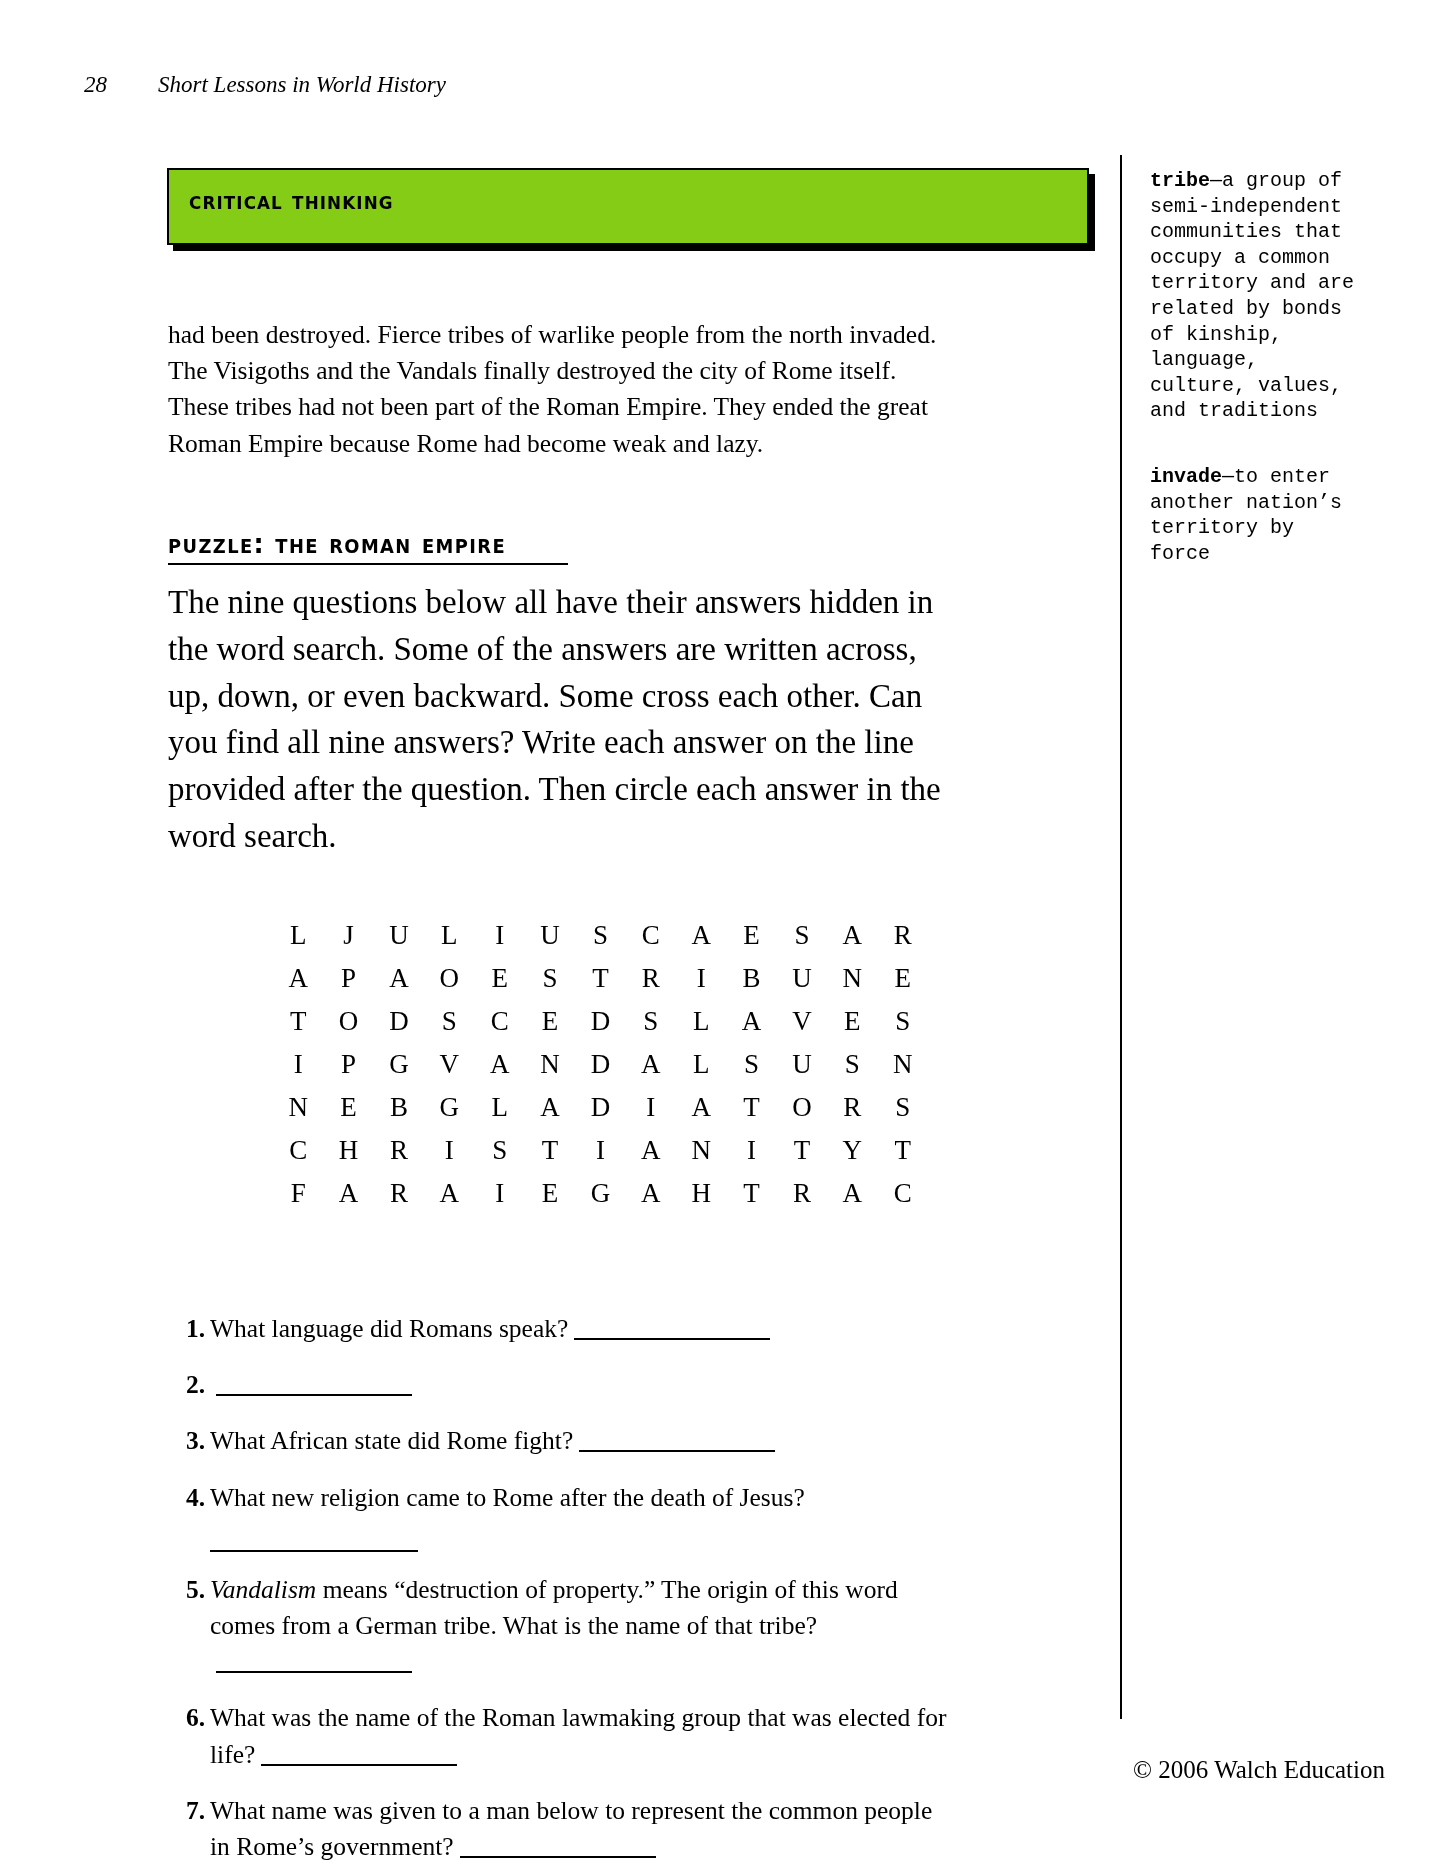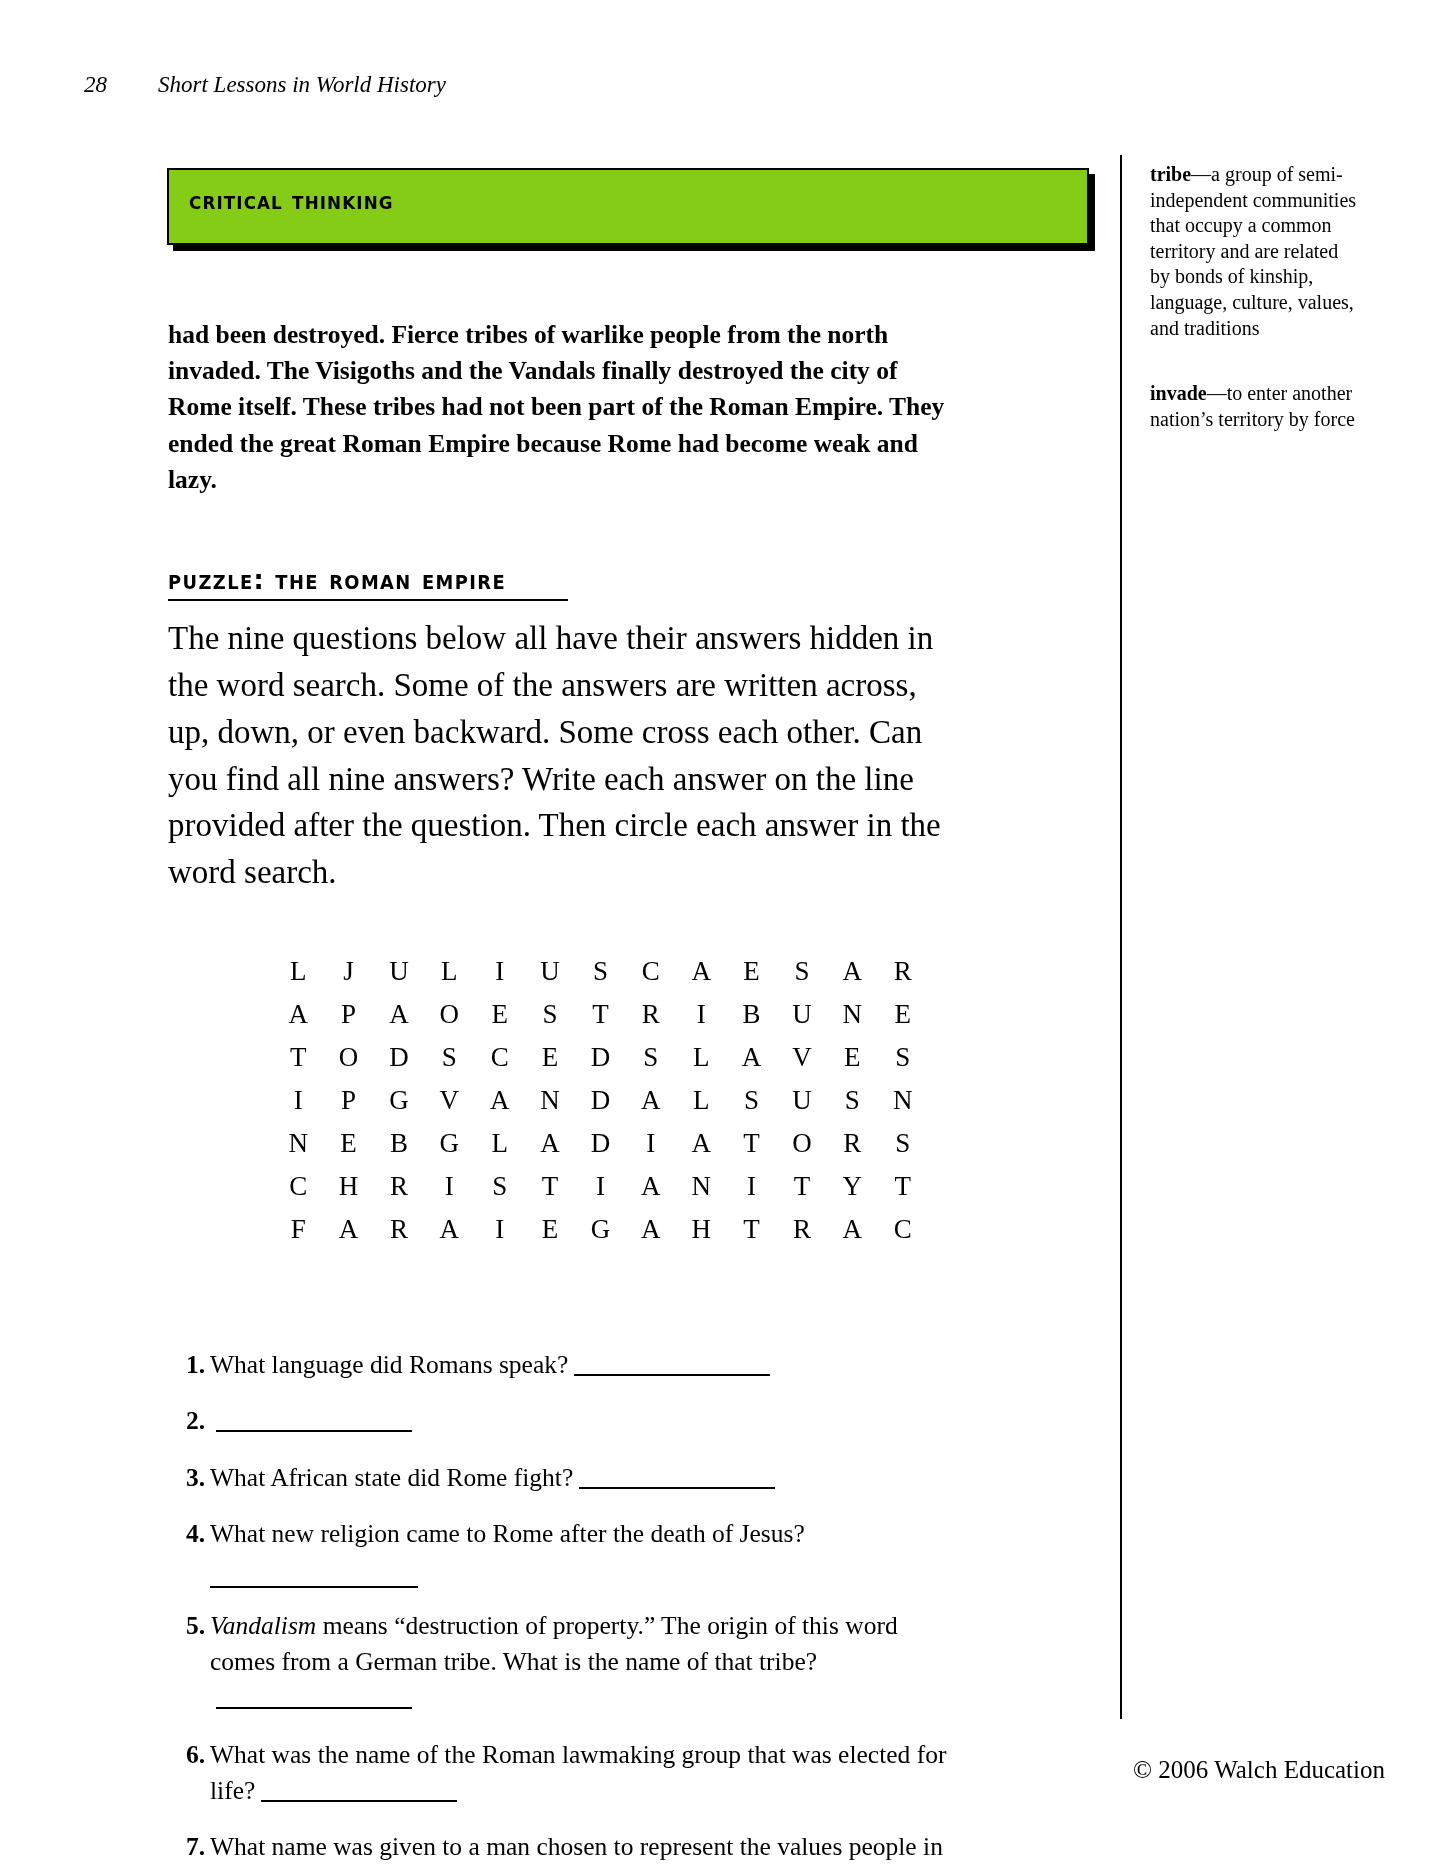--- a/index.html
+++ b/index.html
@@ -74,21 +74,20 @@
     line-height: 1.32;
     margin: 0;
   }
 
   
   .body-para {
     font-size: 25.5px;
     line-height: 1.42;
     margin: 0;
     width: 790px;
-    font-weight: bold;
   }
   .spacer-after-box { height: 72px; }
 
   
   .puzzle-head-wrap {
     margin-top: 66px;
     width: 790px;
   }
   .puzzle-heading {
     font-family: "DejaVu Sans", "Liberation Sans", sans-serif;
@@ -179,22 +178,23 @@
     position: absolute;
     left: 1120px;
     top: 155px;
     width: 0;
     height: 1564px;
     border-left: 2px solid #000000;
   }
   .sidebar {
     position: absolute;
     left: 1150px;
-    top: 162px;
+    top: 168px;
     width: 212px;
+    font-family: Liberation Mono, monospace;
   }
   .gloss {
     font-size: 20px;
     line-height: 1.28;
     margin: 0 0 40px 0;
   }
   .gloss .term {
     font-weight: bold;
   }
 
@@ -367,21 +367,21 @@
         <li>
           <span class="q-num">5.</span>
           <span class="q-text"><em class="termword">Vandalism</em><span> means “destruction of property.” The origin of this word comes from a German tribe. What is the name of that tribe?</span><span class="blank"></span></span>
         </li>
         <li>
           <span class="q-num">6.</span>
           <span class="q-text"><span>What was the name of the Roman lawmaking group that was elected for life?</span><span class="blank"></span></span>
         </li>
         <li>
           <span class="q-num">7.</span>
-          <span class="q-text"><span>What name was given to a man chosen to represent the values people in Rome’s government?</span><span class="blank"></span></span>
+          <span class="q-text"><span>What name was given to a man below to represent the common people in Rome’s government?</span><span class="blank"></span></span>
         </li>
         <li>
           <span class="q-num">8.</span>
           <span class="q-text"><span class="blank"></span></span>
         </li>
       </ol>
 
   </div>
 
   <div class="divider"></div>

